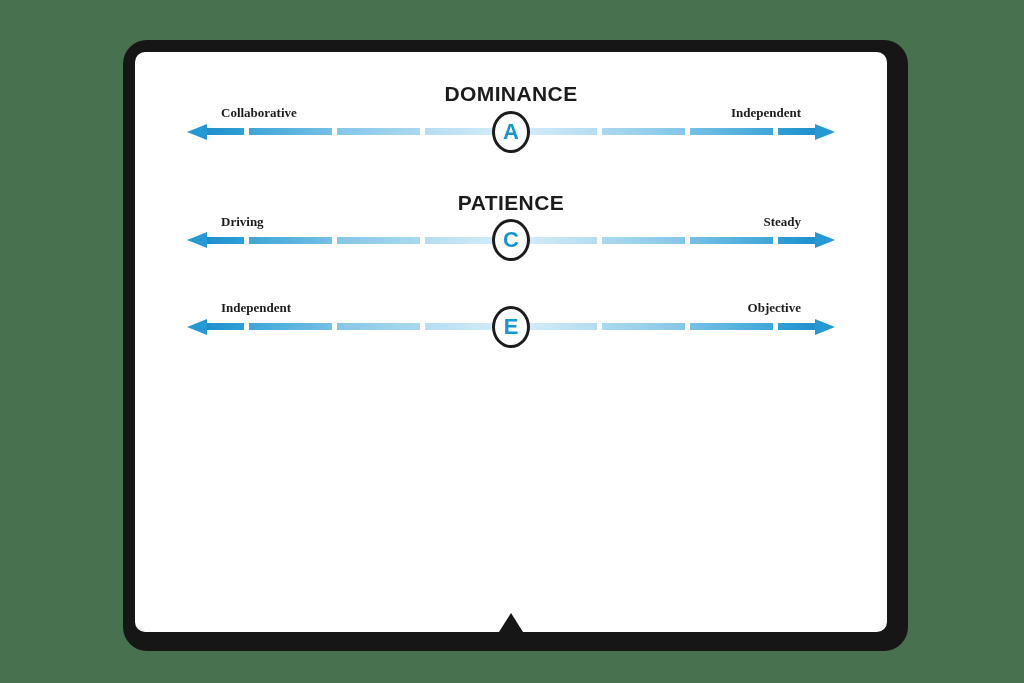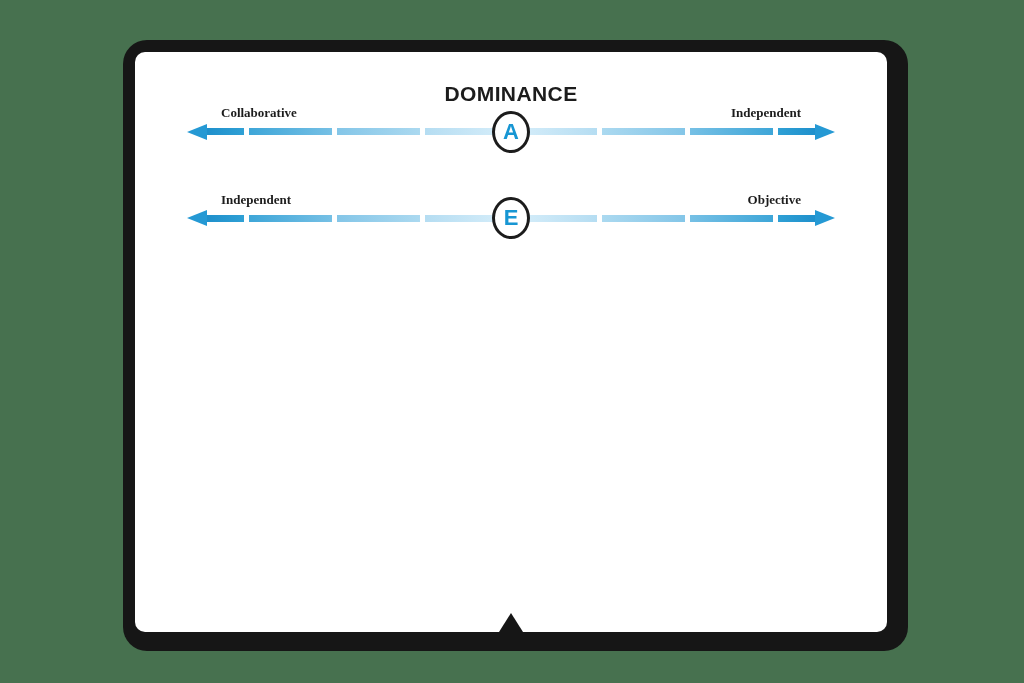--- a/index.html
+++ b/index.html
@@ -125,20 +125,46 @@
             <i class="tail tailr"></i>
             <i class="ah ahr"></i>
           </div>
         <div class="marker">
             <span>A</span>
           </div>
       </div>
     </section>
 
 
+    <section class="scale">
+      <h2 class="scale-title">PATIENCE</h2>
+      <div class="labels">
+        <span class="lab">Driving</span>
+        <span class="lab">Steady</span>
+      </div>
+      <div class="track">
+        <div class="end">
+            <i class="ah ahl"></i>
+            <i class="tail taill"></i>
+          </div>
+        <i class="seg d1l"></i>
+        <i class="seg d2l"></i>
+        <i class="seg d3l"></i>
+        <i class="seg d3r"></i>
+        <i class="seg d2r"></i>
+        <i class="seg d1r"></i>
+        <div class="end">
+            <i class="tail tailr"></i>
+            <i class="ah ahr"></i>
+          </div>
+        <div class="marker">
+            <span>C</span>
+          </div>
+      </div>
+    </section>
 
 
     <section class="scale">
       <div class="labels">
         <span class="lab">Independent</span>
         <span class="lab">Objective</span>
       </div>
       <div class="track">
         <div class="end">
             <i class="ah ahl"></i>

